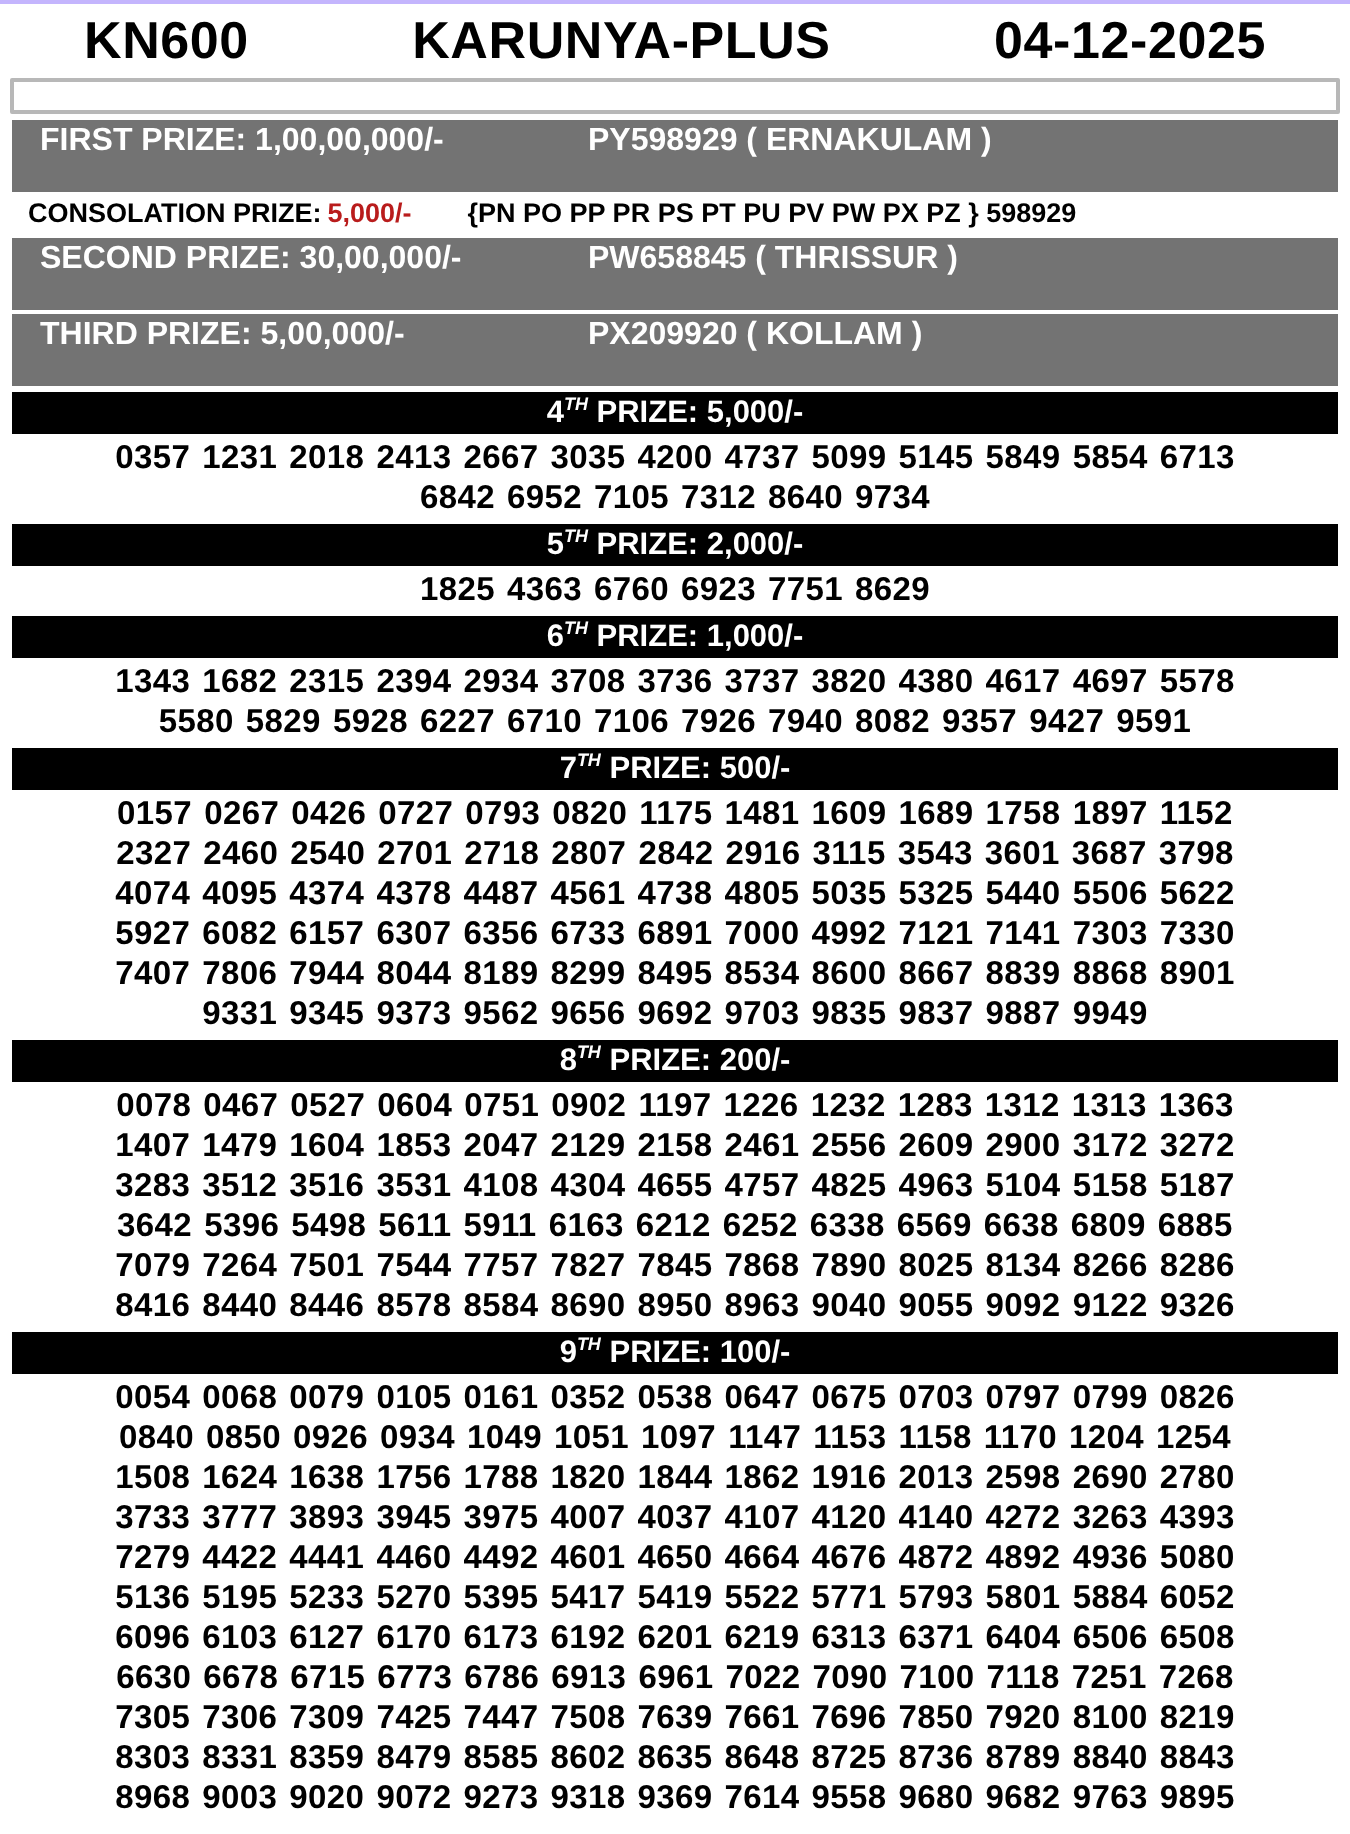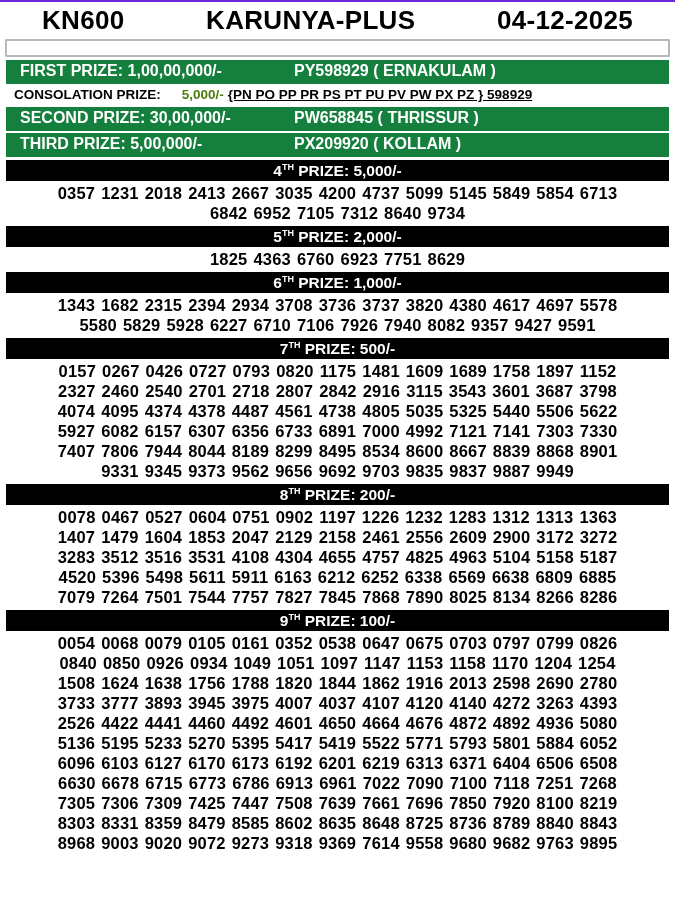--- a/index.html
+++ b/index.html
@@ -1,33 +1,33 @@
 <!DOCTYPE html>
 <html><head>
 <meta charset="utf-8">
 <style>
   html,body{margin:0;padding:0;background:#fff;}
   .sheet{
     width:675px;min-height:917px;box-sizing:border-box;
     font-family:"Liberation Sans",sans-serif;font-weight:bold;color:#000;
-    border-top:2px solid #6d28d9;overflow:hidden;
+    border-top:2px solid #c4b5fd;overflow:hidden;
   }
   .topbar{display:flex;justify-content:space-between;align-items:baseline;
     padding:3px 42px 1px 42px;font-size:26px;letter-spacing:.3px;}
   .emptybox{margin:2px 5px 3px 5px;height:14px;background:#fff;
     border:2px solid #b8b8b8;border-radius:1px;}
-  .bar{background:#15803d;color:#fff;margin:2px 6px;line-height:22px;height:24px;
+  .bar{background:#737373;color:#fff;margin:2px 6px;line-height:22px;height:36px;
     font-size:16px;position:relative;padding-left:14px;white-space:nowrap;}
   .bar .bar-ticket{position:absolute;left:288px;top:0;}
   .consol{padding:0 0 1px 14px;font-size:13.5px;line-height:18px;white-space:nowrap;}
-  .consol .amt{color:#4d7c0f;margin-left:21px;}
-  .consol .series{margin-left:4px;text-decoration:underline;}
+  .consol .amt{color:#b91c1c;margin-left:3px;}
+  .consol .series{margin-left:28px;}
   .section-header{background:#000;color:#fff;margin:3px 6px 2px 6px;height:21px;
     line-height:21px;text-align:center;font-size:15.5px;}
-  .section-header sup{font-size:9px;line-height:0;}
+  .section-header sup{font-size:9px;line-height:0;font-style:italic;}
   .num-row{display:flex;justify-content:center;gap:6px;
     font-size:16.5px;line-height:20px;letter-spacing:.2px;}
 </style>
 </head>
 <body>
 
 <div class="sheet">
 
   <div class="topbar">
     <span>KN600</span>
@@ -249,21 +249,21 @@
         <span>4304</span>
         <span>4655</span>
         <span>4757</span>
         <span>4825</span>
         <span>4963</span>
         <span>5104</span>
         <span>5158</span>
         <span>5187</span>
       </div>
       <div class="num-row">
-        <span>4520</span>
+        <span>3642</span>
         <span>5396</span>
         <span>5498</span>
         <span>5611</span>
         <span>5911</span>
         <span>6163</span>
         <span>6212</span>
         <span>6252</span>
         <span>6338</span>
         <span>6569</span>
         <span>6638</span>
@@ -278,20 +278,35 @@
         <span>7757</span>
         <span>7827</span>
         <span>7845</span>
         <span>7868</span>
         <span>7890</span>
         <span>8025</span>
         <span>8134</span>
         <span>8266</span>
         <span>8286</span>
       </div>
+      <div class="num-row">
+        <span>8416</span>
+        <span>8440</span>
+        <span>8446</span>
+        <span>8578</span>
+        <span>8584</span>
+        <span>8690</span>
+        <span>8950</span>
+        <span>8963</span>
+        <span>9040</span>
+        <span>9055</span>
+        <span>9092</span>
+        <span>9122</span>
+        <span>9326</span>
+      </div>
       <div class="section-header"><span>9</span><sup>TH</sup><span> PRIZE: 100/-</span></div>
       <div class="num-row">
         <span>0054</span>
         <span>0068</span>
         <span>0079</span>
         <span>0105</span>
         <span>0161</span>
         <span>0352</span>
         <span>0538</span>
         <span>0647</span>
@@ -340,21 +355,21 @@
         <span>4007</span>
         <span>4037</span>
         <span>4107</span>
         <span>4120</span>
         <span>4140</span>
         <span>4272</span>
         <span>3263</span>
         <span>4393</span>
       </div>
       <div class="num-row">
-        <span>2526</span>
+        <span>7279</span>
         <span>4422</span>
         <span>4441</span>
         <span>4460</span>
         <span>4492</span>
         <span>4601</span>
         <span>4650</span>
         <span>4664</span>
         <span>4676</span>
         <span>4872</span>
         <span>4892</span>

